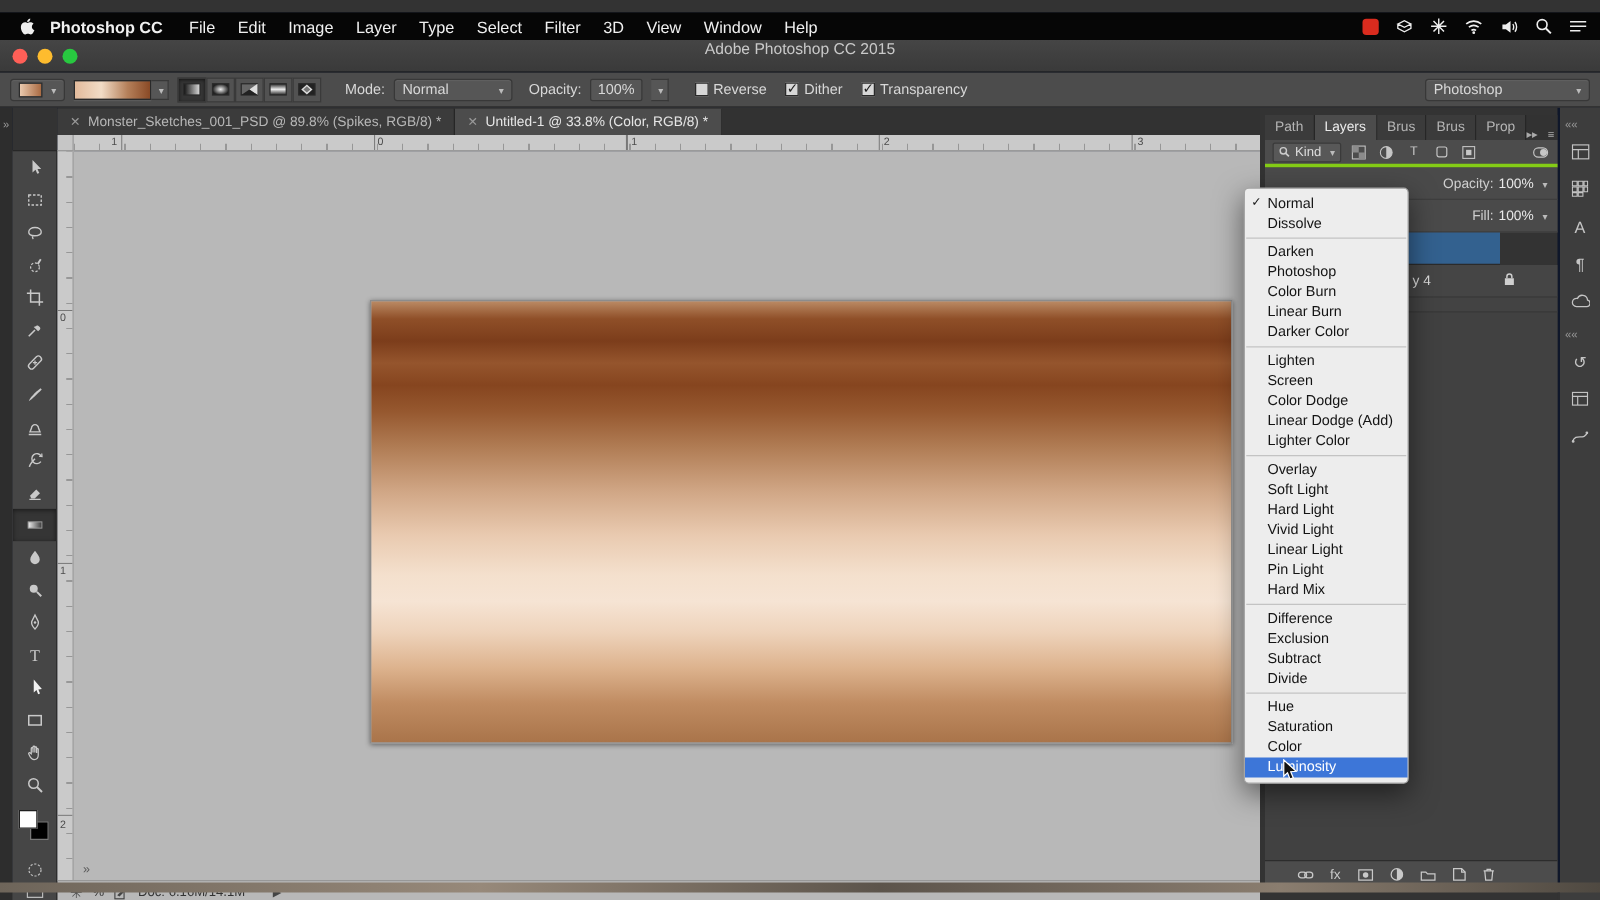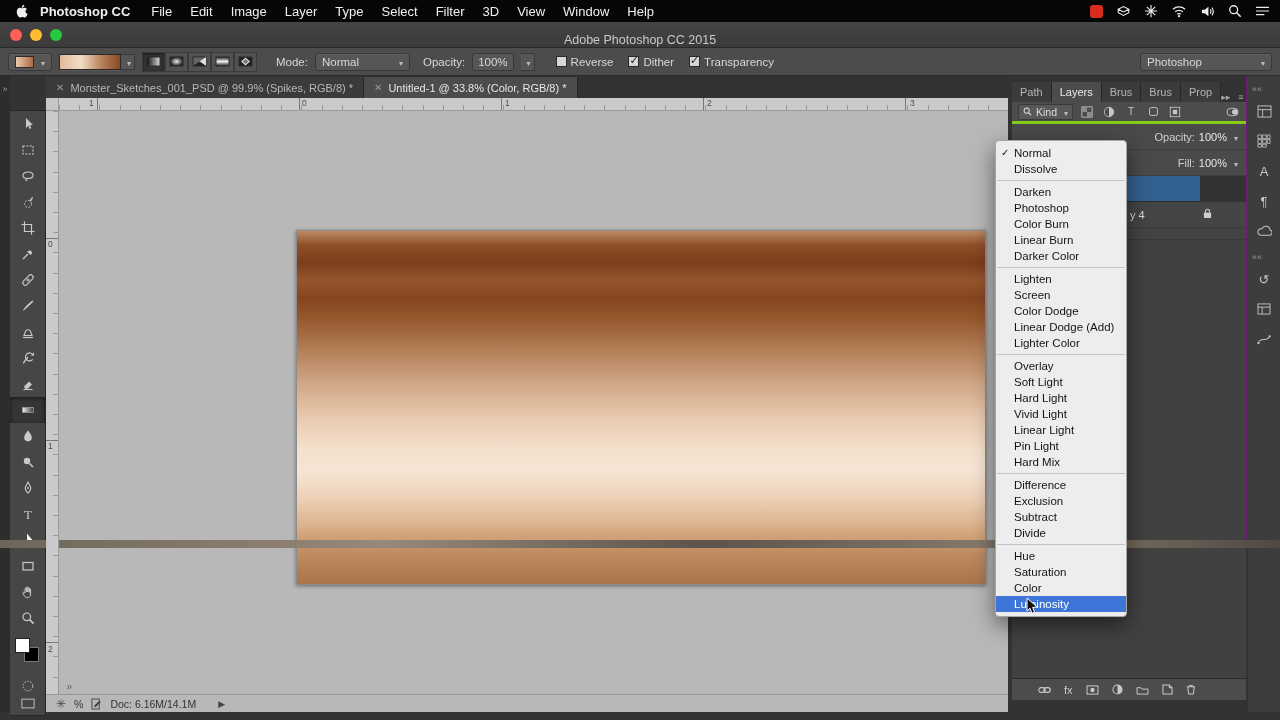--- a/index.html
+++ b/index.html
@@ -1,32 +1,32 @@
 <!DOCTYPE html>
 <html><head>
 <meta charset="utf-8">
 <style>
   * { margin:0; padding:0; box-sizing:border-box; }
   html,body { width:1280px; height:720px; overflow:hidden; }
   body { font-family:"Liberation Sans", sans-serif; background:#333; }
-  .app { position:relative; width:1280px; height:548px; background:#701a75; }
+  .app { position:relative; width:1280px; height:704px; background:#0f172a;margin-top:10px; }
 
   
   .menubar { height:22px; background:#060606; color:#f0f0f0; display:flex; align-items:center;
              font-size:13px; padding:0 10px; gap:0; }
   .menubar .apple { width:22px; display:flex; justify-content:center; }
   .menubar .appname { font-weight:bold; margin:0 12px 0 8px; }
   .menubar .mitem { padding:0 9px; }
   .menubar .spacer { flex:1; }
   .menubar .sicons { display:flex; align-items:center; gap:13px; }
   .redapp { width:13px; height:13px; background:#d92b1e; border-radius:3px; }
 
   
   .titlebar { height:26px; background:linear-gradient(#454545,#3a3a3a); position:relative;
-              border-bottom:1px solid #292929; display:flex; align-items:flex-end; justify-content:center; }
+              border-bottom:1px solid #292929; display:flex; align-items:flex-start; justify-content:center; }
   .titlebar .title { color:#c9c9c9; font-size:12.5px; }
   .traffic { position:absolute; left:10px; top:7px; display:flex; gap:8px; }
   .tl { width:12px; height:12px; border-radius:50%; }
   .tl.red{background:#ff5f57;} .tl.yel{background:#febc2e;} .tl.grn{background:#28c840;}
 
   
   .optionsbar { height:28px; background:#4c4c4c; border-bottom:1px solid #2b2b2b; display:flex;
                 align-items:center; gap:7px; padding:0 8px; color:#d8d8d8; font-size:11.5px; }
   .chev::after { content:"▾"; font-size:8px; color:#bbb; margin-left:3px; }
   .ctl { background:#565656; border:1px solid #383838; border-radius:3px; height:18px;
@@ -452,21 +452,21 @@
               </svg>
             </span>
         </div>
       </div>
     </div>
 
     <div class="center">
       <div class="tabbar">
         <div class="dtab">
           <span class="x">✕</span>
-          <span>Monster_Sketches_001_PSD @ 99.9% (Spikes, RGB/8) *</span>
+          <span>Monster_Sketches_001_PSD @ 89.8% (Spikes, RGB/8) *</span>
         </div>
         <div class="dtab active">
           <span class="x">✕</span>
           <span>Untitled-1 @ 33.8% (Color, RGB/8) *</span>
         </div>
       </div>
       <div class="rulerrow">
         <div class="corner"></div>
         <div class="hruler">
           <span style="left:30px">1</span>

